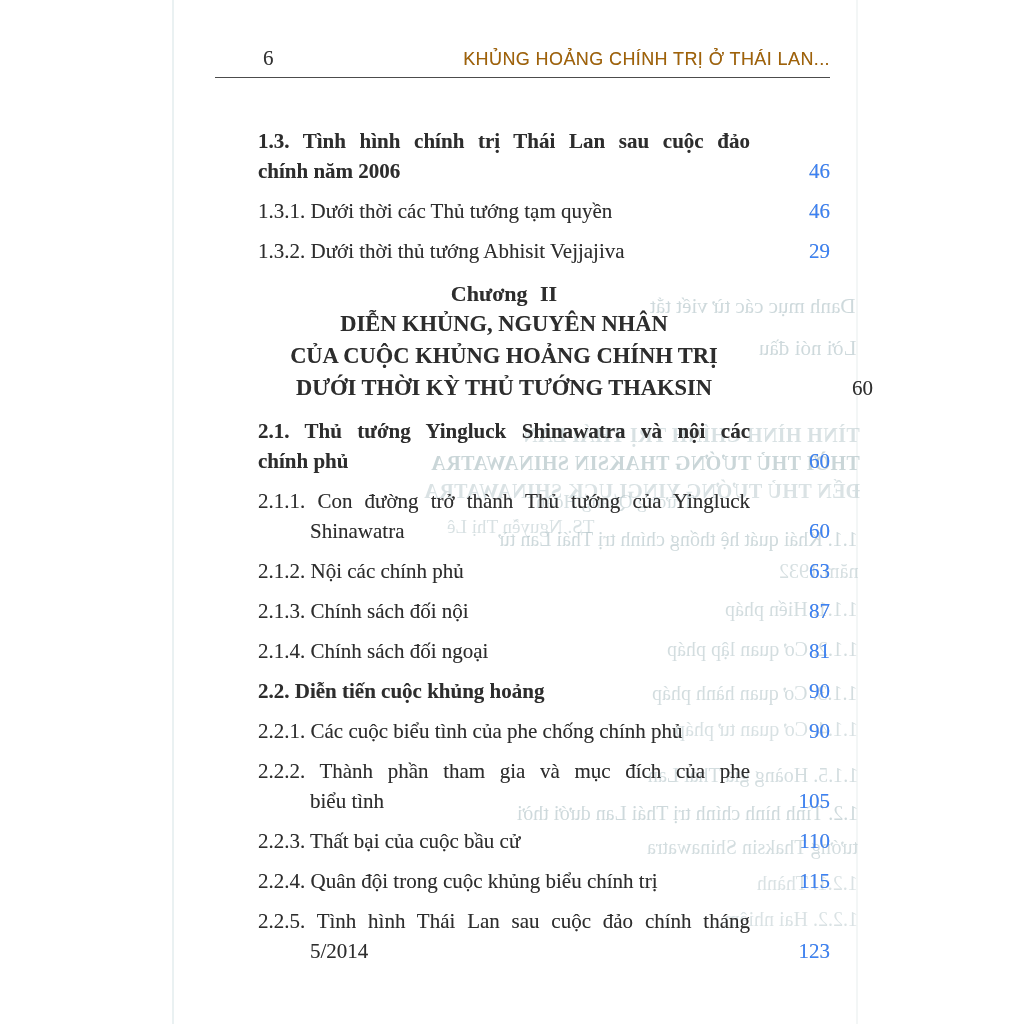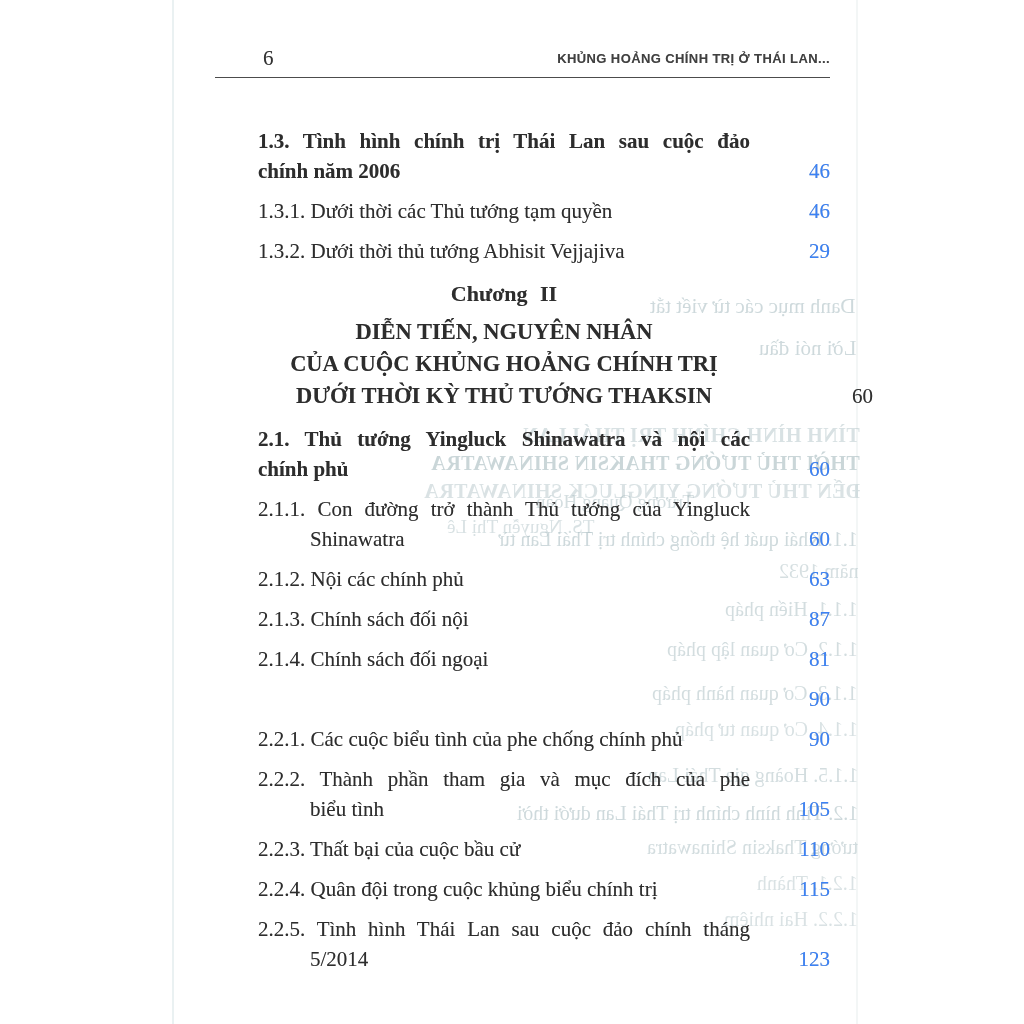--- a/index.html
+++ b/index.html
@@ -15,34 +15,34 @@
   .bleed{position:absolute;transform:scaleX(-1);transform-origin:center;
          font-family:"Liberation Serif",serif;color:#9fb5ba;white-space:nowrap;
          filter:blur(0.6px);}
   .bleed.caps{font-weight:bold;letter-spacing:0.4px;}
 
   .page-content{position:absolute;left:215px;top:46px;width:615px;
                 text-shadow:0 0 0.5px rgba(45,45,45,0.35);}
   .header-row{display:flex;justify-content:space-between;align-items:flex-end;
               padding-bottom:7px;border-bottom:1.6px solid #4c4c4c;}
   .header-page-num{font-size:21px;line-height:24px;margin-left:48px;color:#333;}
-  .header-title{font-family:"Liberation Sans",sans-serif;font-size:13px;line-height:22px;
-                letter-spacing:0.4px;color:#404040;font-weight:bold;}
+  .header-title{font-family:"Liberation Sans",sans-serif;font-size:18px;line-height:22px;
+                letter-spacing:0.4px;color:#a16207;}
 
   .toc{margin-top:48px;padding-left:43px;}
   .entry{display:flex;align-items:flex-end;margin-bottom:10px;}
   .entry .txt{width:492px;font-size:21px;line-height:30px;}
   .entry.bold .txt{font-weight:bold;}
   .entry .pg{flex:1;text-align:right;font-size:21px;line-height:30px;color:#3b82f6;}
   .line.just{text-align:justify;text-align-last:justify;}
   .entry.hang .line.cont{padding-left:52px;}
 
   .chapter{position:relative;margin:14px 0 12px 0;width:492px;}
   .chapter .chap-label{text-align:center;font-weight:bold;font-size:22px;line-height:28px;
-                       word-spacing:7px;margin-bottom:8px;}
+                       word-spacing:7px;margin-bottom:0;}
   .chapter .chap-line{text-align:center;font-weight:bold;font-size:22.5px;line-height:32px;}
   .chapter .pg{position:absolute;right:-123px;bottom:0;font-size:21px;line-height:32px;
                font-weight:normal;color:#2f2f2f;}
 </style>
 </head>
 <body>
 
 <div class="scan">
   <div class="page-edge left"></div>
   <div class="page-edge right"></div>
@@ -88,21 +88,21 @@
           <div class="pg">46</div>
         </div>
         <div class="entry">
           <div class="txt">
             <div class="line">1.3.2. Dưới thời thủ tướng Abhisit Vejjajiva</div>
           </div>
           <div class="pg">29</div>
         </div>
         <div class="chapter">
           <div class="chap-label">Chương II</div>
-          <div class="chap-line">DIỄN TIẾN, NGUYÊN NHÂN</div>
+          <div class="chap-line">DIỄN KHỦNG, NGUYÊN NHÂN</div>
           <div class="chap-line">CỦA CUỘC KHỦNG HOẢNG CHÍNH TRỊ</div>
           <div class="chap-line">DƯỚI THỜI KỲ THỦ TƯỚNG THAKSIN</div>
           <div class="pg">60</div>
         </div>
         <div class="entry bold">
           <div class="txt">
             <div class="line just">2.1. Thủ tướng Yingluck Shinawatra và nội các</div>
             <div class="line cont">chính phủ</div>
           </div>
           <div class="pg">60</div>
@@ -126,20 +126,23 @@
           </div>
           <div class="pg">87</div>
         </div>
         <div class="entry">
           <div class="txt">
             <div class="line">2.1.4. Chính sách đối ngoại</div>
           </div>
           <div class="pg">81</div>
         </div>
         <div class="entry bold">
+          <div class="txt">
+            <div class="line">2.2. Diễn tiến cuộc khủng hoảng</div>
+          </div>
           <div class="pg">90</div>
         </div>
         <div class="entry">
           <div class="txt">
             <div class="line">2.2.1. Các cuộc biểu tình của phe chống chính phủ</div>
           </div>
           <div class="pg">90</div>
         </div>
         <div class="entry hang">
           <div class="txt">

